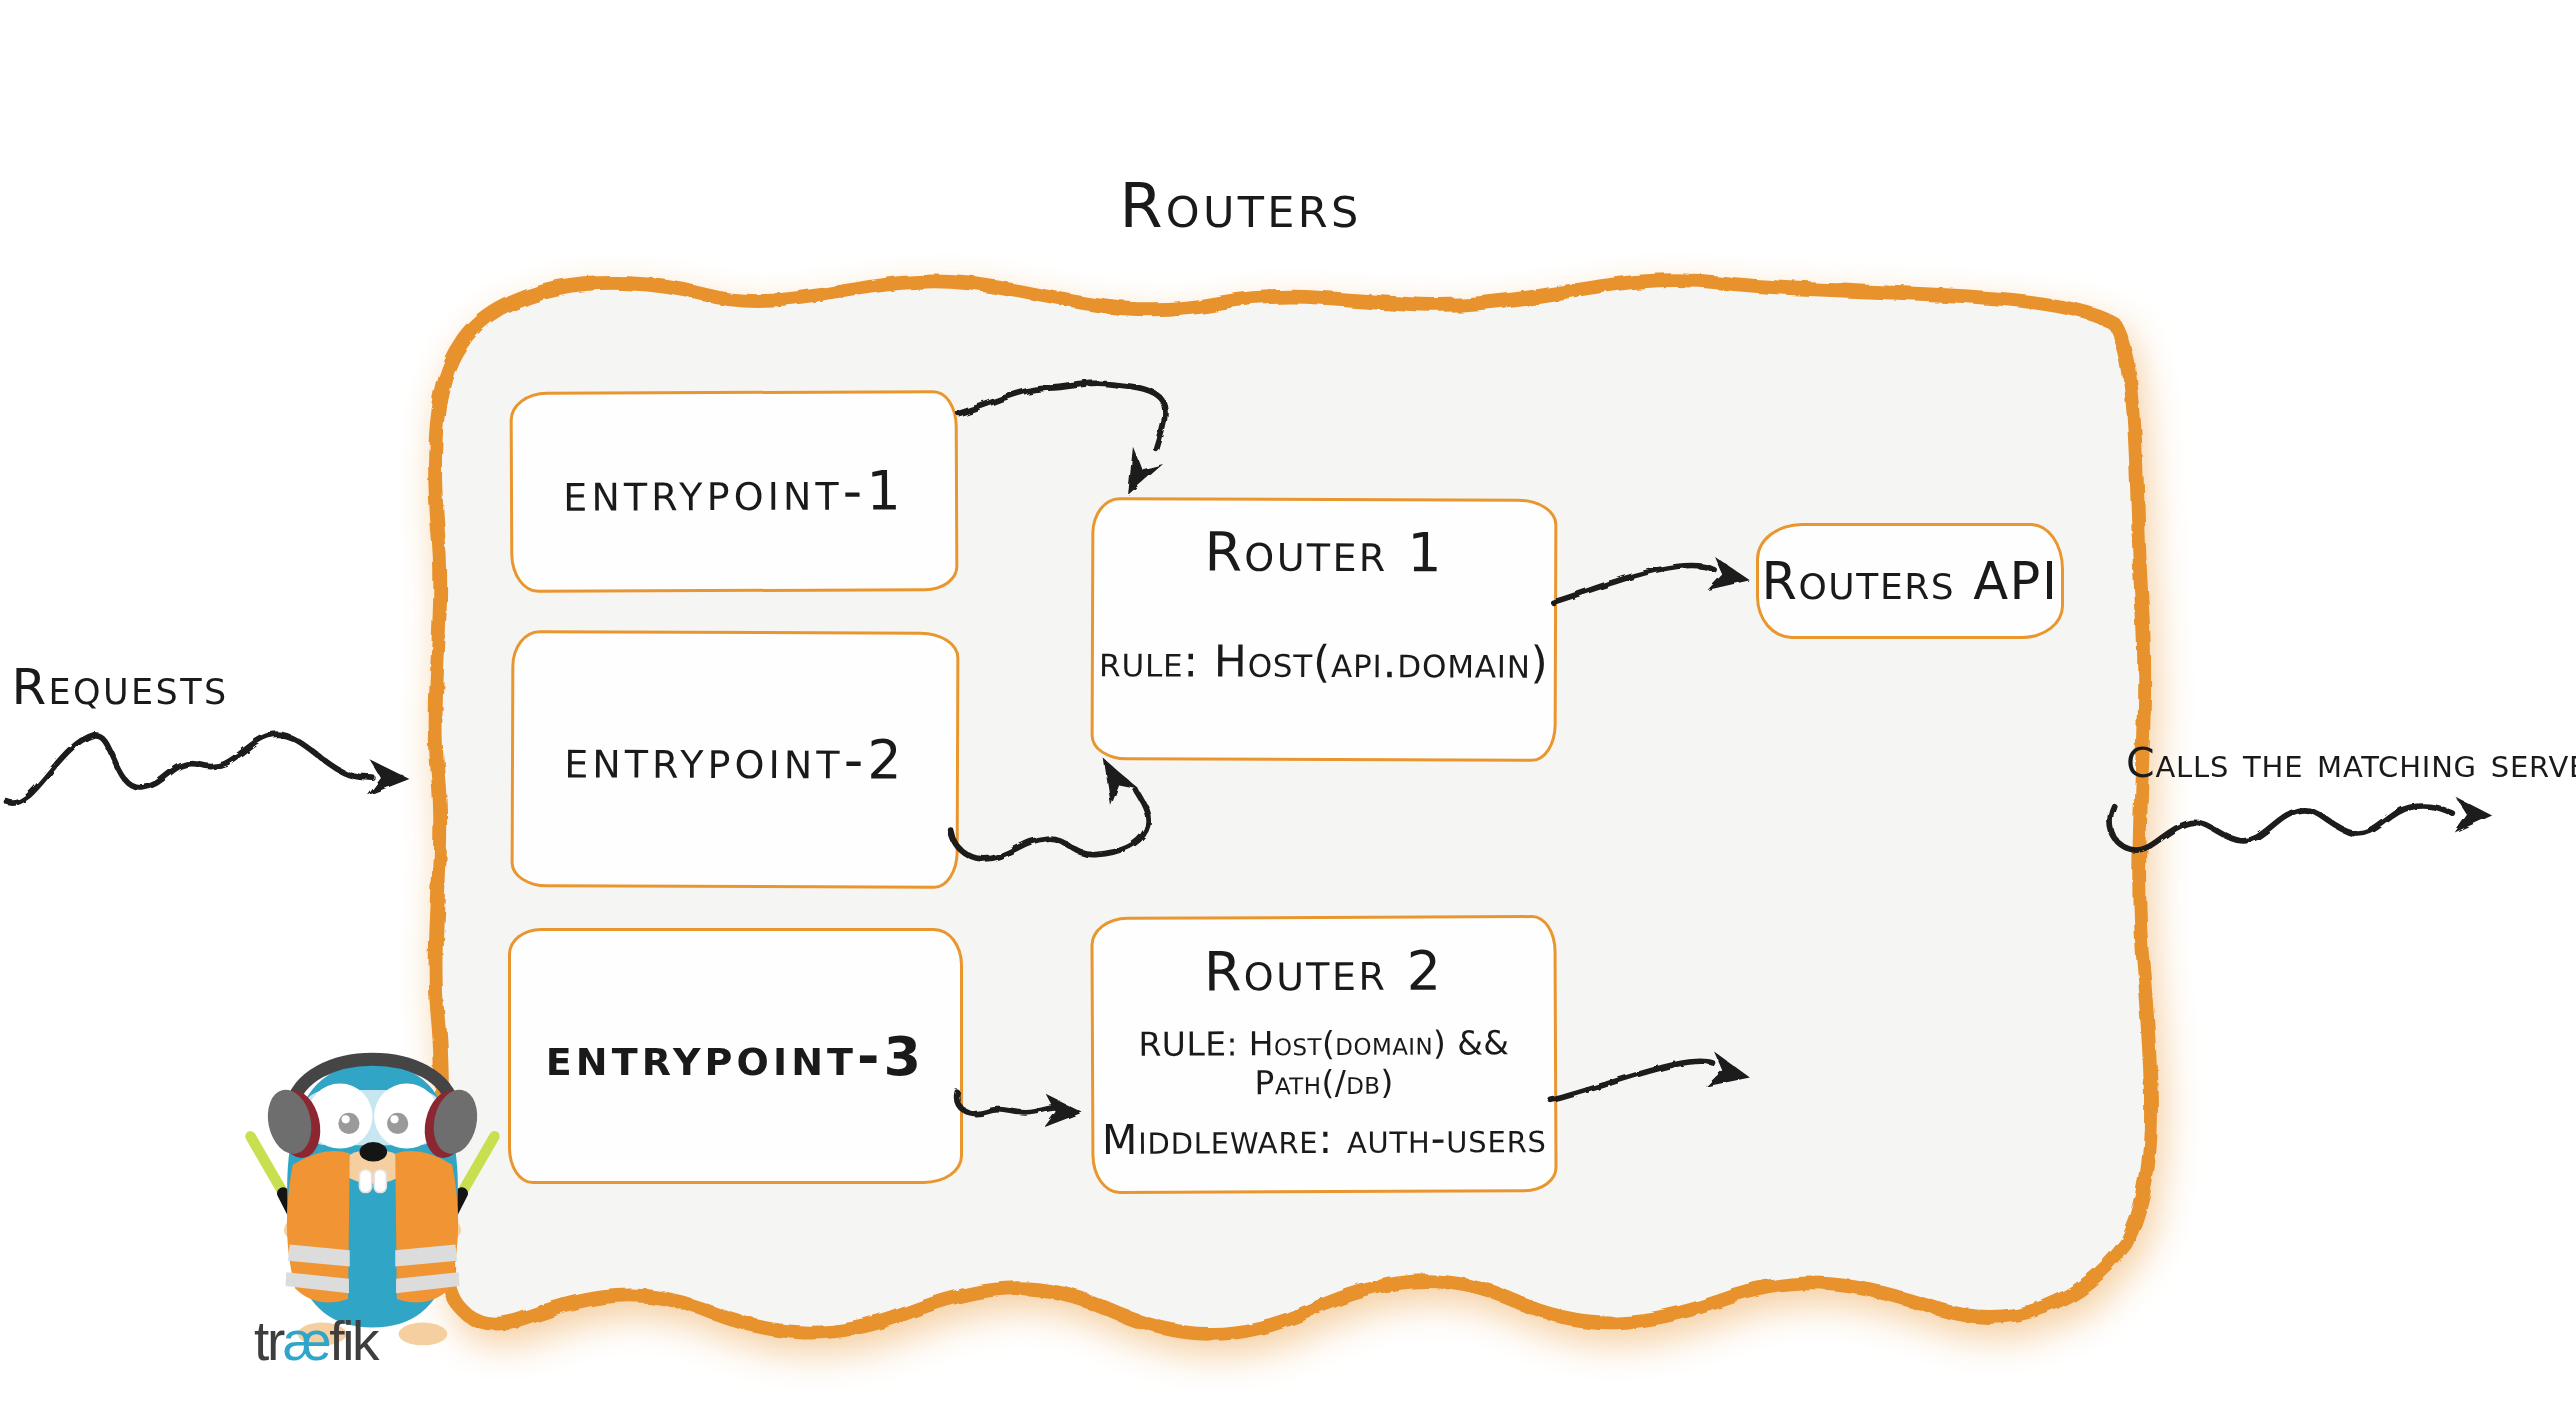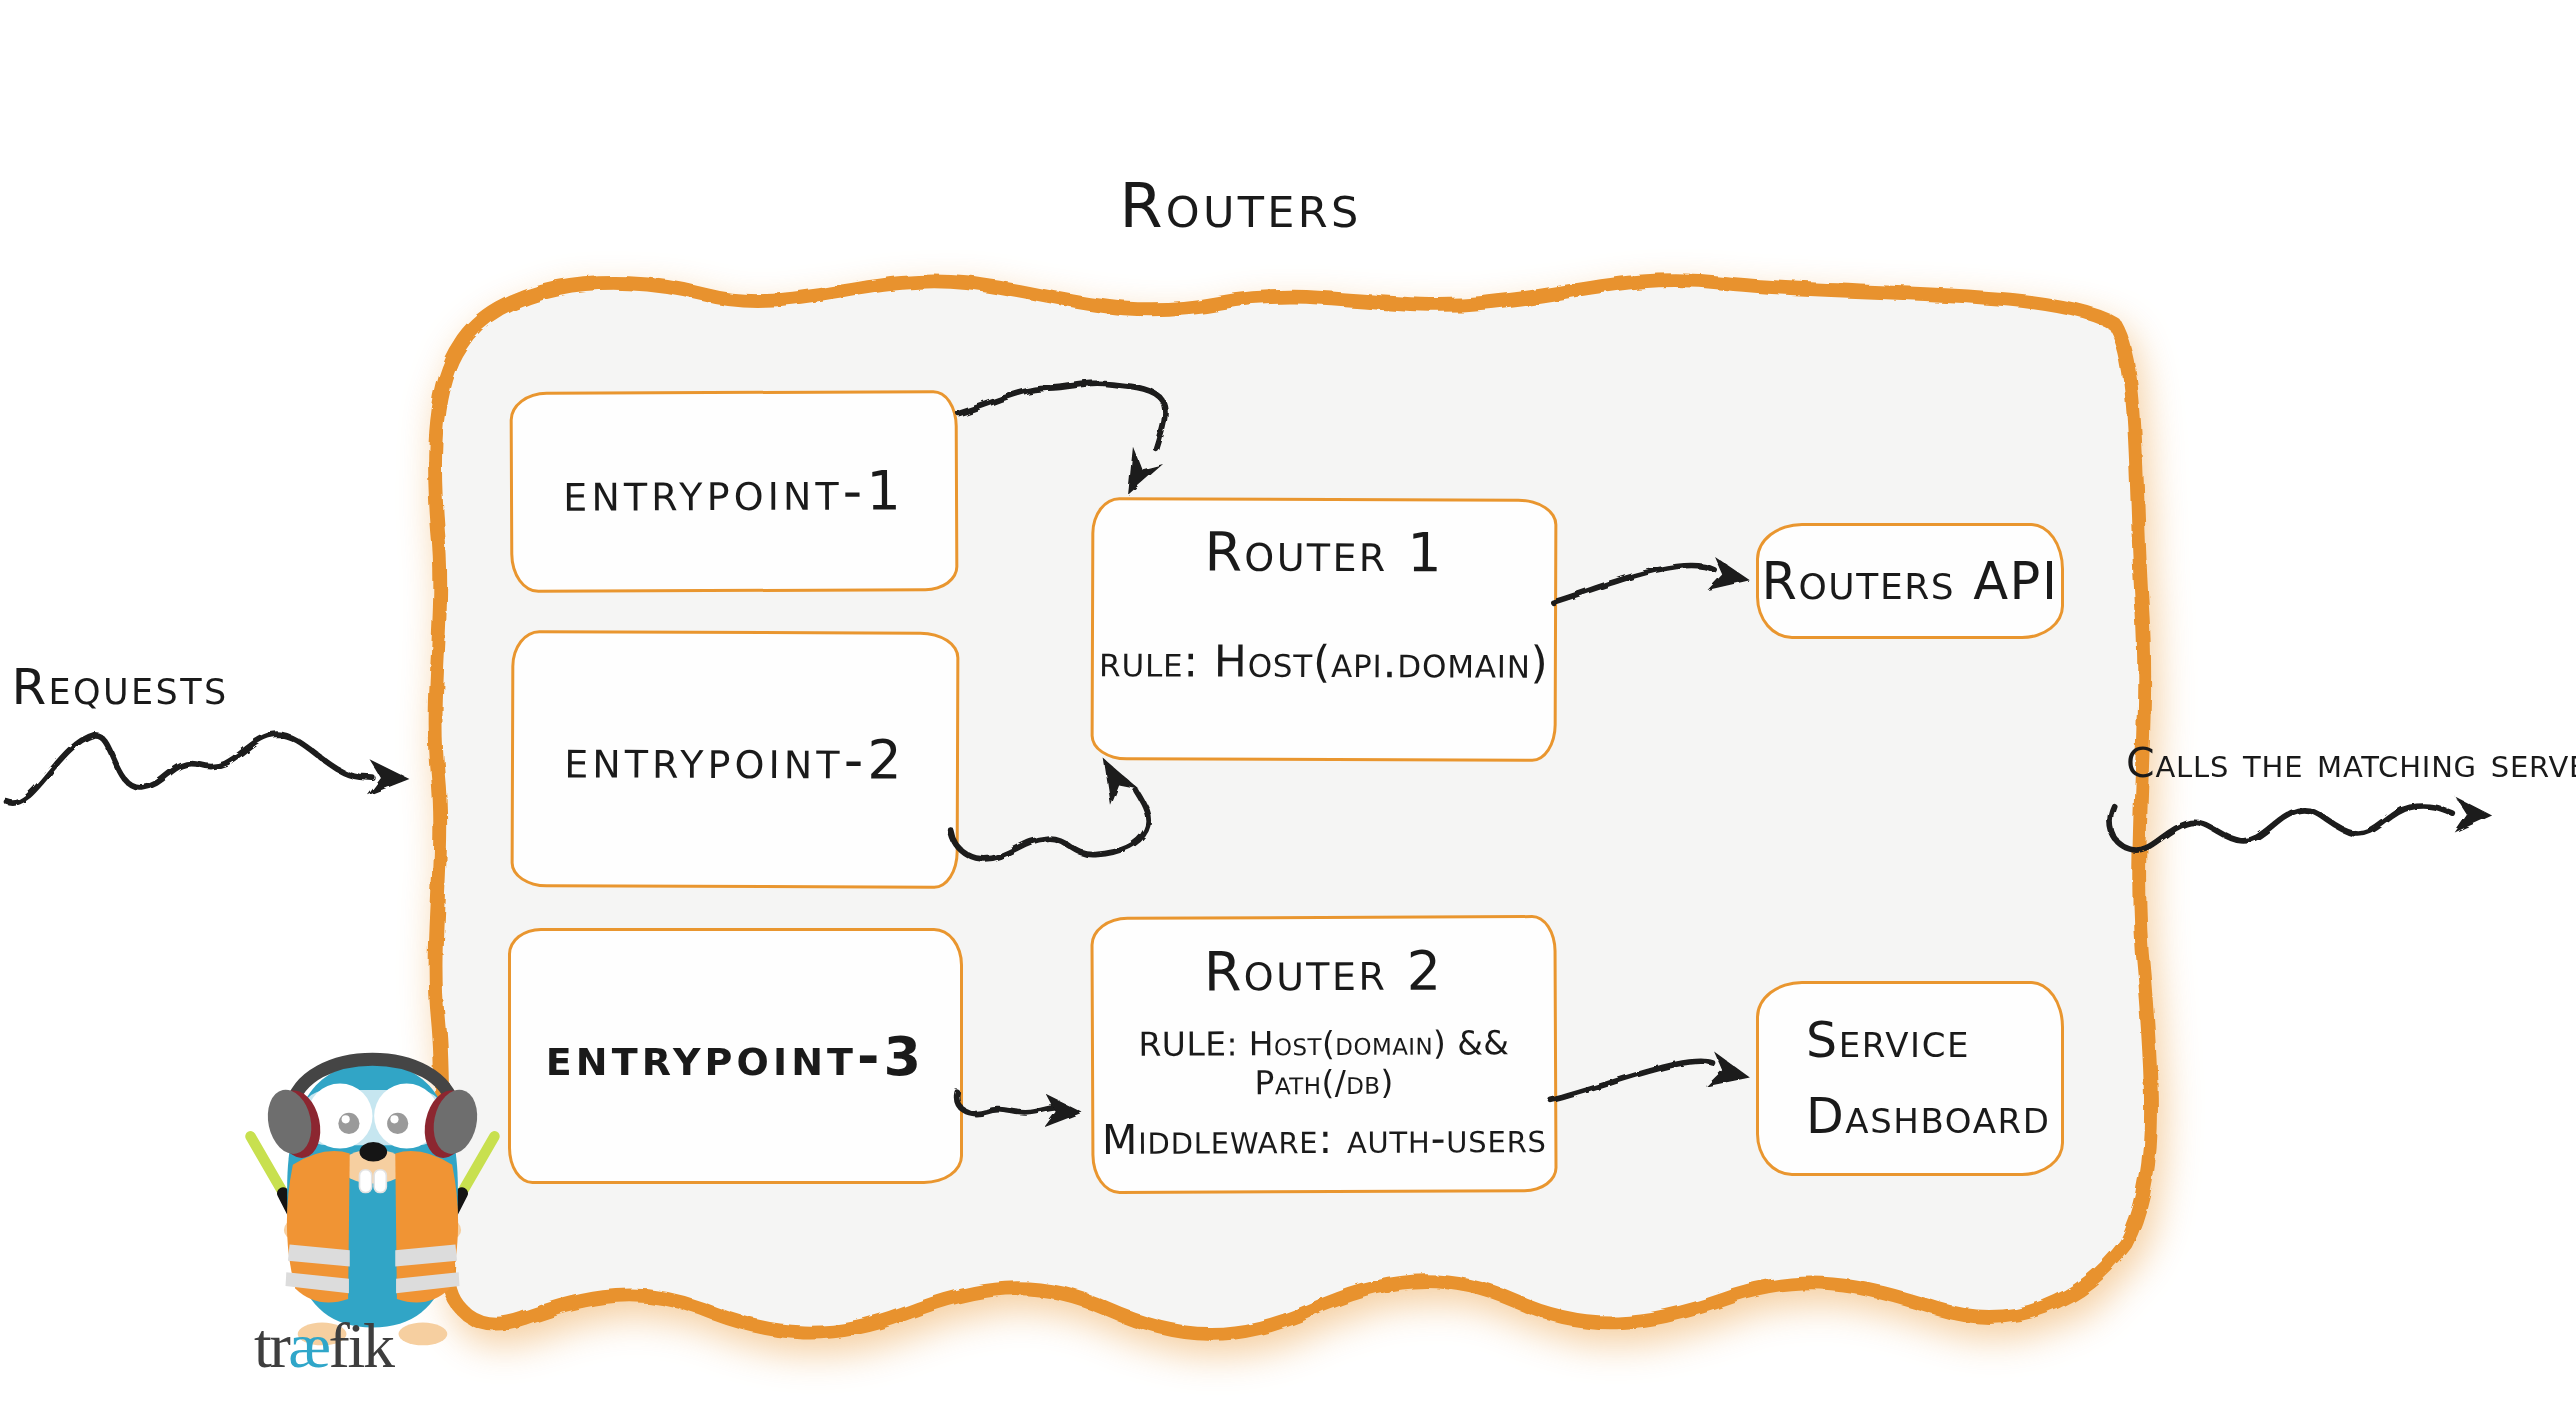--- a/index.html
+++ b/index.html
@@ -37,22 +37,22 @@
 
   .title{
     position:absolute;left:988px;top:169px;width:505px;text-align:center;
     font-size:62px;letter-spacing:3.3px;
   }
   .req-label{position:absolute;left:11.4px;top:658px;font-size:50px;letter-spacing:2.4px;}
   .calls-label{position:absolute;left:2126px;top:739px;width:456px;font-size:41px;letter-spacing:0.8px;white-space:nowrap;}
 
   
   .wordmark{
-    position:absolute;left:254px;top:1309px;font-size:64px;letter-spacing:-2.4px;
-    color:#3e3e3e;font-family:Liberation Serif, serif;
+    position:absolute;left:254px;top:1309px;font-size:55px;letter-spacing:-2.4px;
+    color:#3e3e3e;font-family:Liberation Sans, sans-serif;
   }
   .wordmark .ae{color:#2fa6c9;}
 </style>
 </head>
 <body>
 
 <div class="canvas">
 
   <svg class="layer" width="2576" height="1408" viewBox="0 0 3165 1730">
     <defs>
@@ -112,23 +112,20 @@
   <div class="box rad-a router-box" style="left:1091px;top:916px;width:466px;height:277px">
     <div class="r-title r2-title sc">Router 2</div>
     <div class="r2-rule sc">RULE: Host(domain) &amp;&amp; Path(/db)</div>
     <div class="r2-mw sc">Middleware: auth-users</div>
   </div>
 
   <div class="box rad-d" style="left:1756px;top:523px;width:308px;height:116px">
     <div class="svc-label sc">Routers API</div>
   </div>
 
-  <div class="box rad-d dash-box" style="left:1756px;top:981px;width:308px;height:195px">
-    <div class="dash-label sc">Service Dashboard</div>
-  </div>
 
   <div class="title sc">Routers</div>
   <div class="req-label sc">Requests</div>
   <div class="calls-label sc">Calls the matching server</div>
 
   <svg class="layer" width="2576" height="1408" viewBox="0 0 3165 1730">
     <g fill="none" stroke="#1a1a1a" stroke-width="7" stroke-linecap="round" filter="url(#rough2)">
 
       <g>
         <path d="M 8,985 C 40,1000 70,915 115,903 C 140,900 140,972 175,968 C 205,965 212,930 247,940 C 287,952 305,903 340,902 C 375,903 402,950 442,955 L 458,956"></path>

